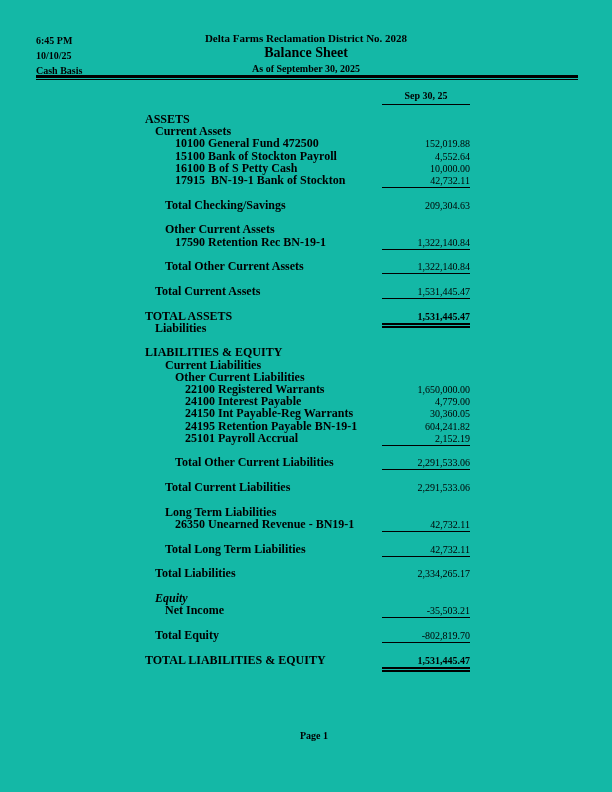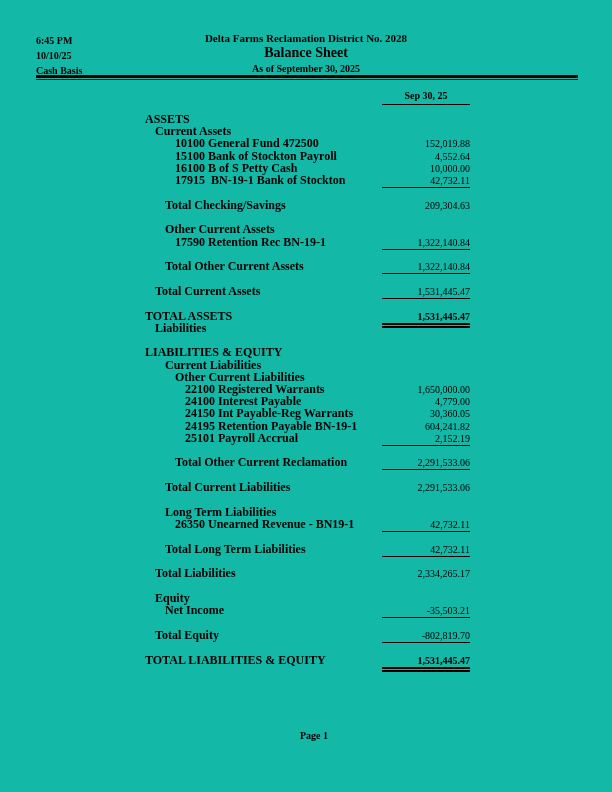--- a/index.html
+++ b/index.html
@@ -131,21 +131,21 @@
       </div>
       <div class="row">
         <span class="lbl" style="padding-left: 40px;">24195 Retention Payable BN-19-1</span>
         <span class="val">604,241.82</span>
       </div>
       <div class="row">
         <span class="lbl" style="padding-left: 40px;">25101 Payroll Accrual</span>
         <span class="val u-s">2,152.19</span>
       </div>
       <div class="row gap">
-        <span class="lbl" style="padding-left: 30px;">Total Other Current Reclamation</span>
+        <span class="lbl" style="padding-left: 30px;">Total Other Current Liabilities</span>
         <span class="val u-s">2,291,533.06</span>
       </div>
       <div class="row gap">
         <span class="lbl" style="padding-left: 20px;">Total Current Liabilities</span>
         <span class="val">2,291,533.06</span>
       </div>
       <div class="row gap">
         <span class="lbl" style="padding-left: 20px;">Long Term Liabilities</span>
       </div>
       <div class="row">
@@ -154,21 +154,21 @@
       </div>
       <div class="row gap">
         <span class="lbl" style="padding-left: 20px;">Total Long Term Liabilities</span>
         <span class="val u-s">42,732.11</span>
       </div>
       <div class="row gap">
         <span class="lbl" style="padding-left: 10px;">Total Liabilities</span>
         <span class="val">2,334,265.17</span>
       </div>
       <div class="row gap">
-        <span class="lbl" style="padding-left: 10px;">Equity</span>
+        <span class="lbl" style="padding-left: 10px; font-style: italic;">Equity</span>
       </div>
       <div class="row">
         <span class="lbl" style="padding-left: 20px;">Net Income</span>
         <span class="val u-s">-35,503.21</span>
       </div>
       <div class="row gap">
         <span class="lbl" style="padding-left: 10px;">Total Equity</span>
         <span class="val u-s">-802,819.70</span>
       </div>
       <div class="row gap">

